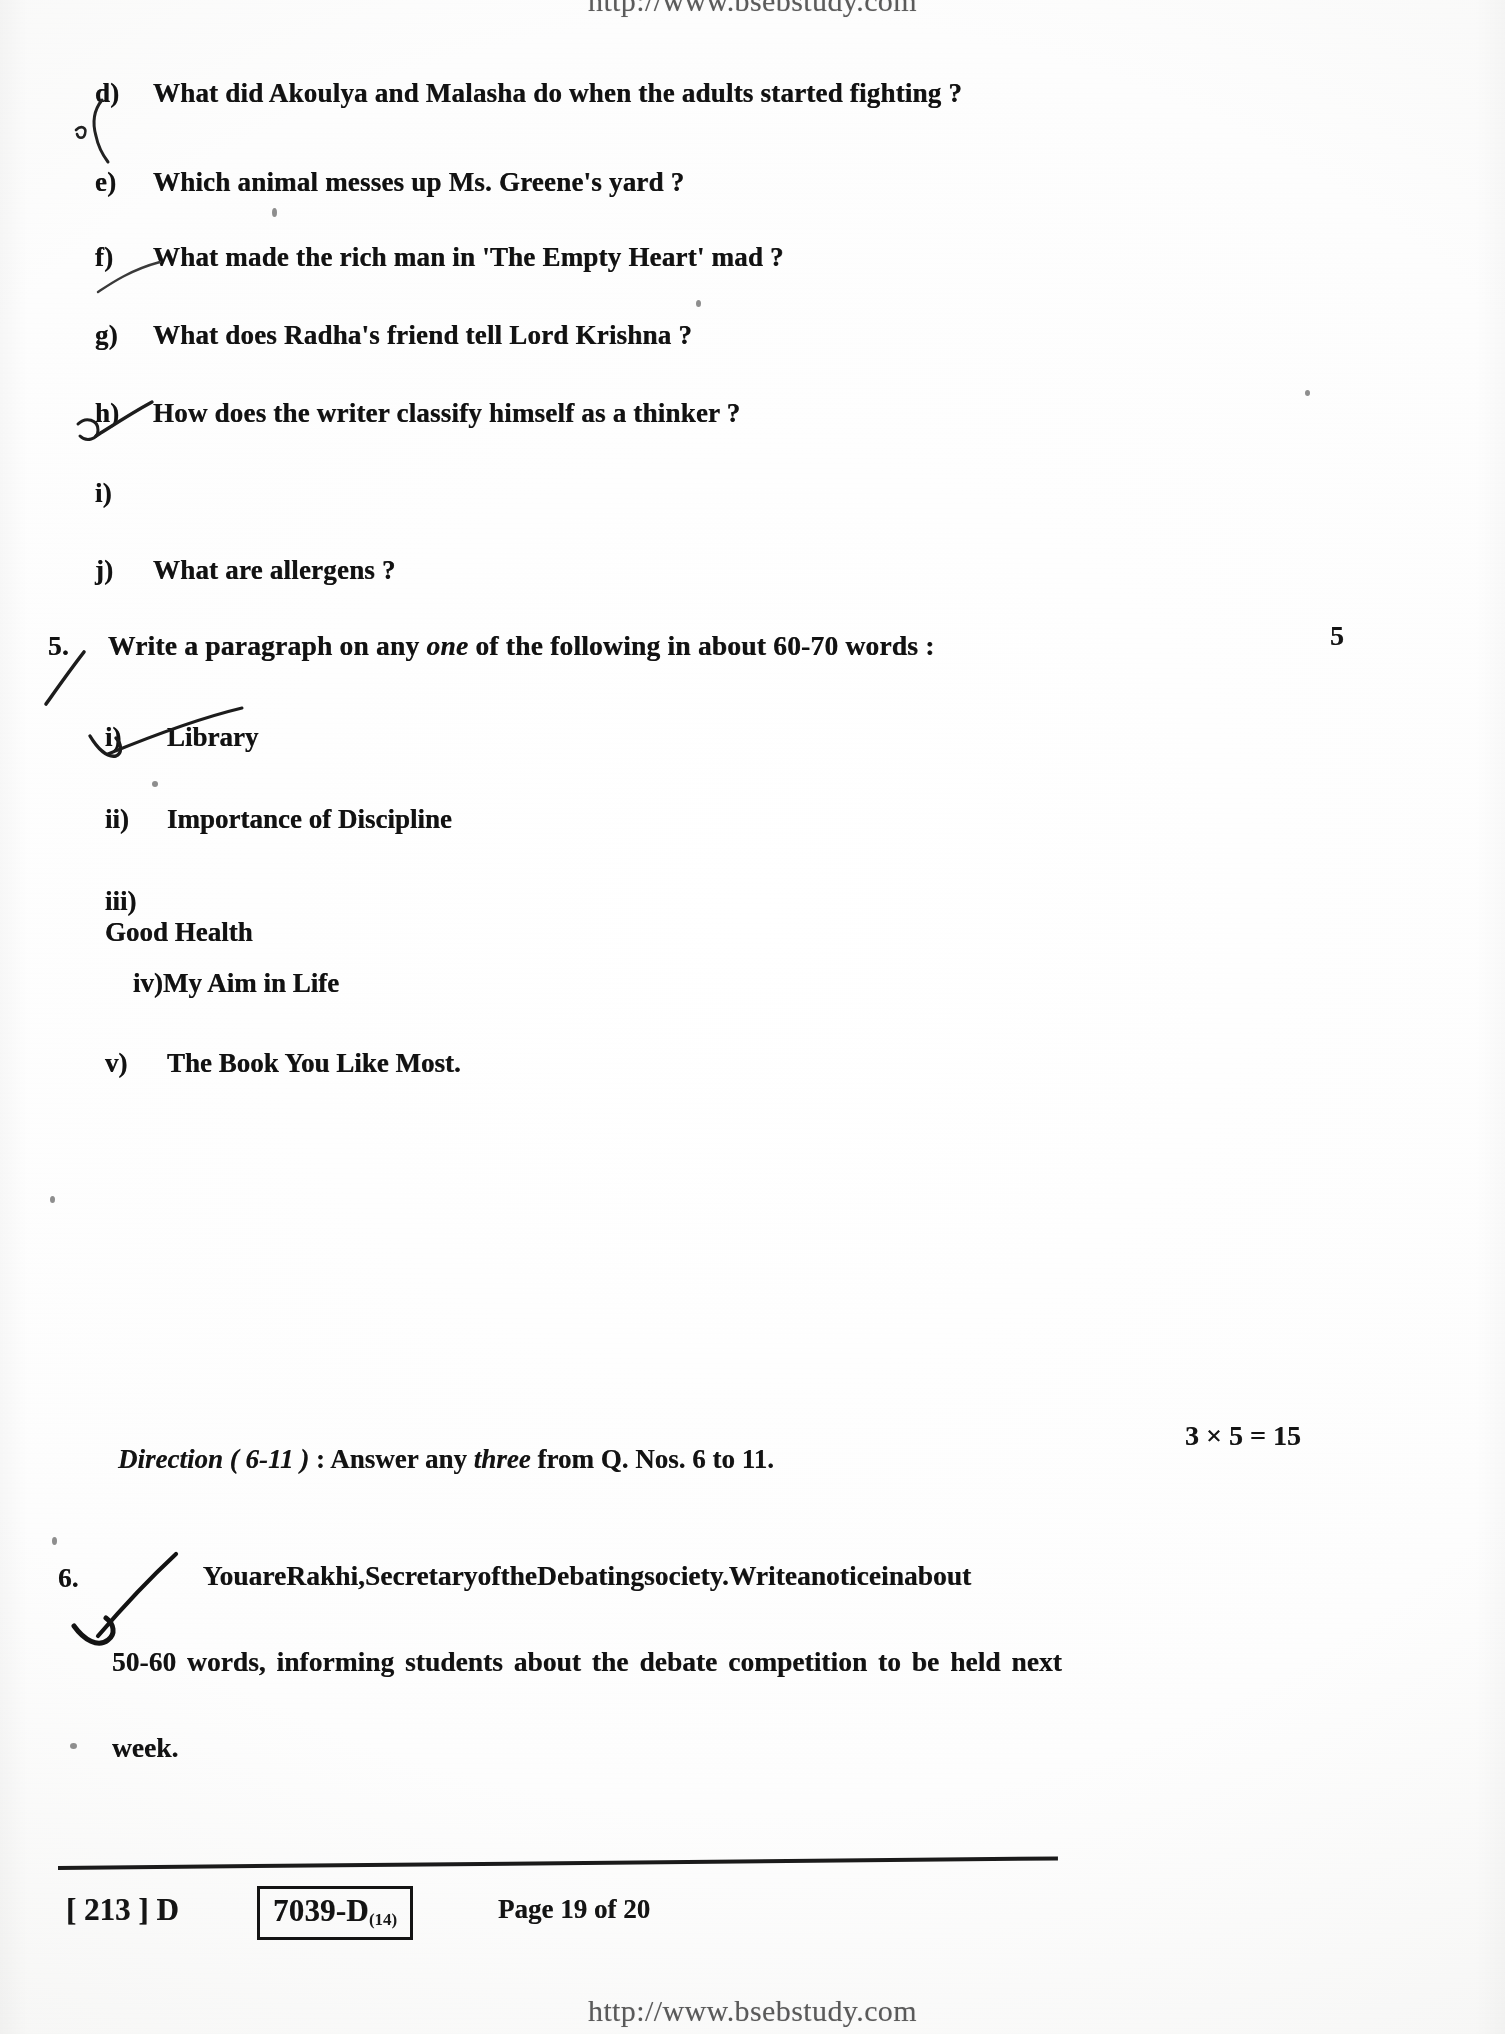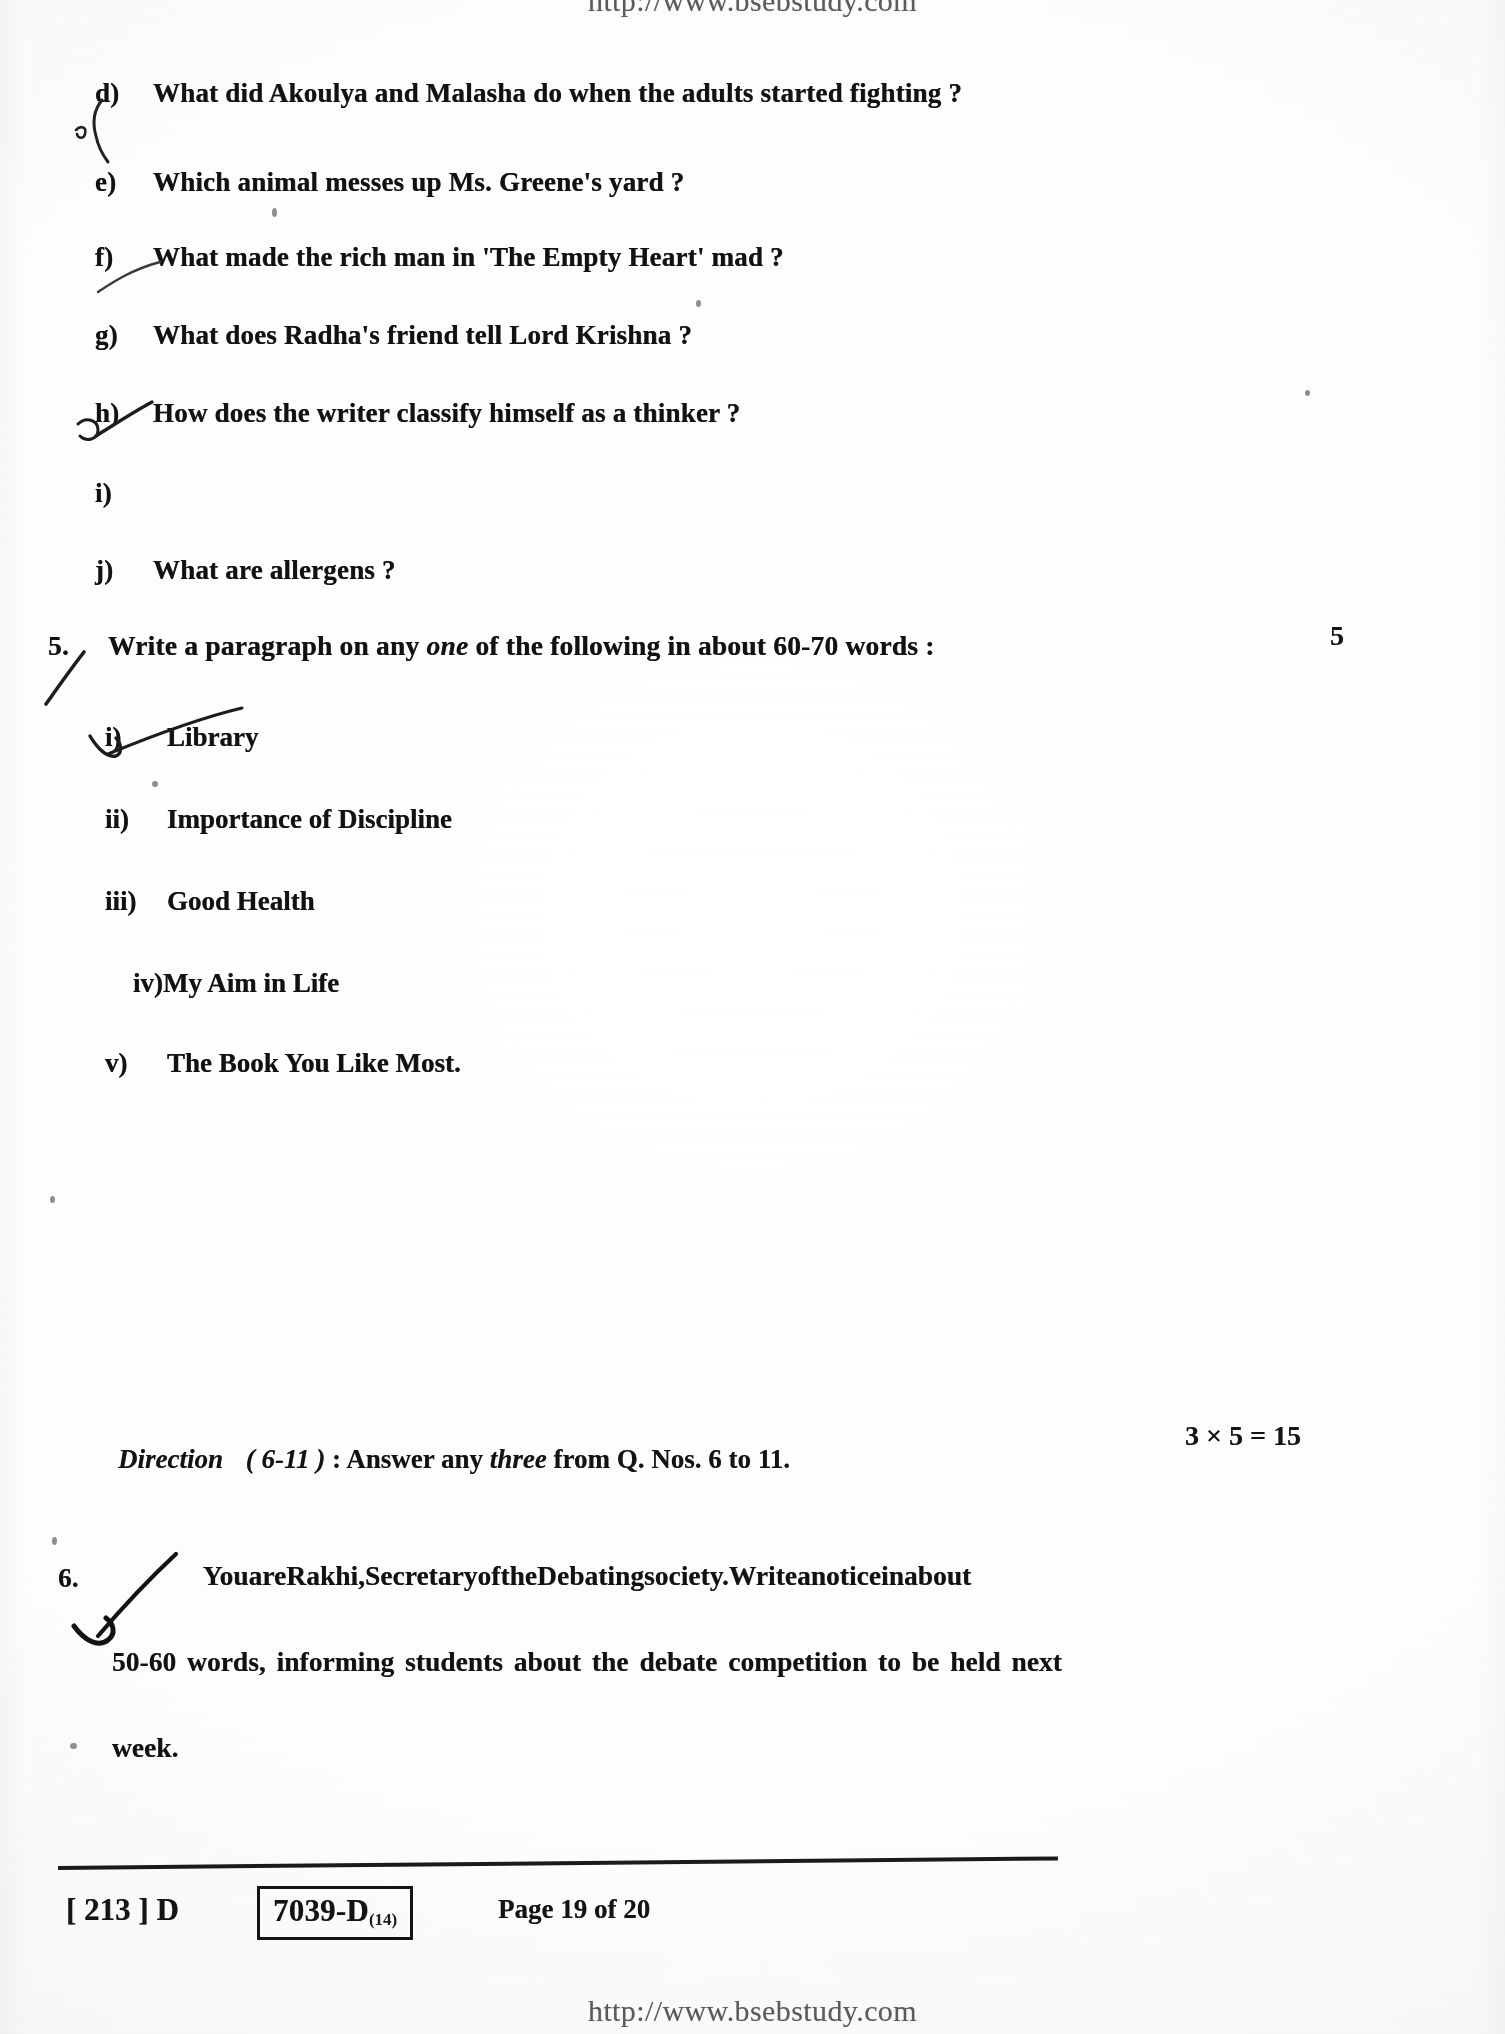--- a/index.html
+++ b/index.html
@@ -284,36 +284,36 @@
     <div class="q-row topic" style="left:105px; top:722px;">
       <span class="q-label">i)</span>
       <span class="q-text">Library</span>
     </div>
 
     <div class="q-row topic" style="left:105px; top:804px;">
       <span class="q-label">ii)</span>
       <span class="q-text">Importance of Discipline</span>
     </div>
 
-    <div class="q-row topic" style="left:105px; top:886px;">
+    <div class="q-row topic" style="left:105px; top:886px;flex-direction:column;">
       <span class="q-label">iii)</span>
       <span class="q-text">Good Health</span>
     </div>
 
     <div class="q-row topic" style="left:101px; top:968px;text-align:right;">
       <span class="q-label">iv)</span>
       <span class="q-text">My Aim in Life</span>
     </div>
 
     <div class="q-row topic" style="left:105px; top:1048px;">
       <span class="q-label">v)</span>
       <span class="q-text">The Book You Like Most.</span>
     </div>
 
-    <div id="direction-line"><span class="it">Direction</span><span style="font-style:italic;margin-left:16px;"> ( 6-11 ) </span><span>: Answer any </span><span class="it">three</span><span> from Q. Nos. 6 to 11.</span></div>
+    <div id="direction-line"><span class="it">Direction</span><span style="font-style:italic;"> ( 6-11 ) </span><span>: Answer any </span><span class="it">three</span><span> from Q. Nos. 6 to 11.</span></div>
     <div class="marks" style="left:1185px; top:1420px;">3 × 5 = 15</div>
 
     <div class="q6-line" id="q6-number">6.</div>
 
     <div class="q6-line" id="q6-line-1">
         <span>You</span>
         <span>are</span>
         <span>Rakhi,</span>
         <span>Secretary</span>
         <span>of</span>

